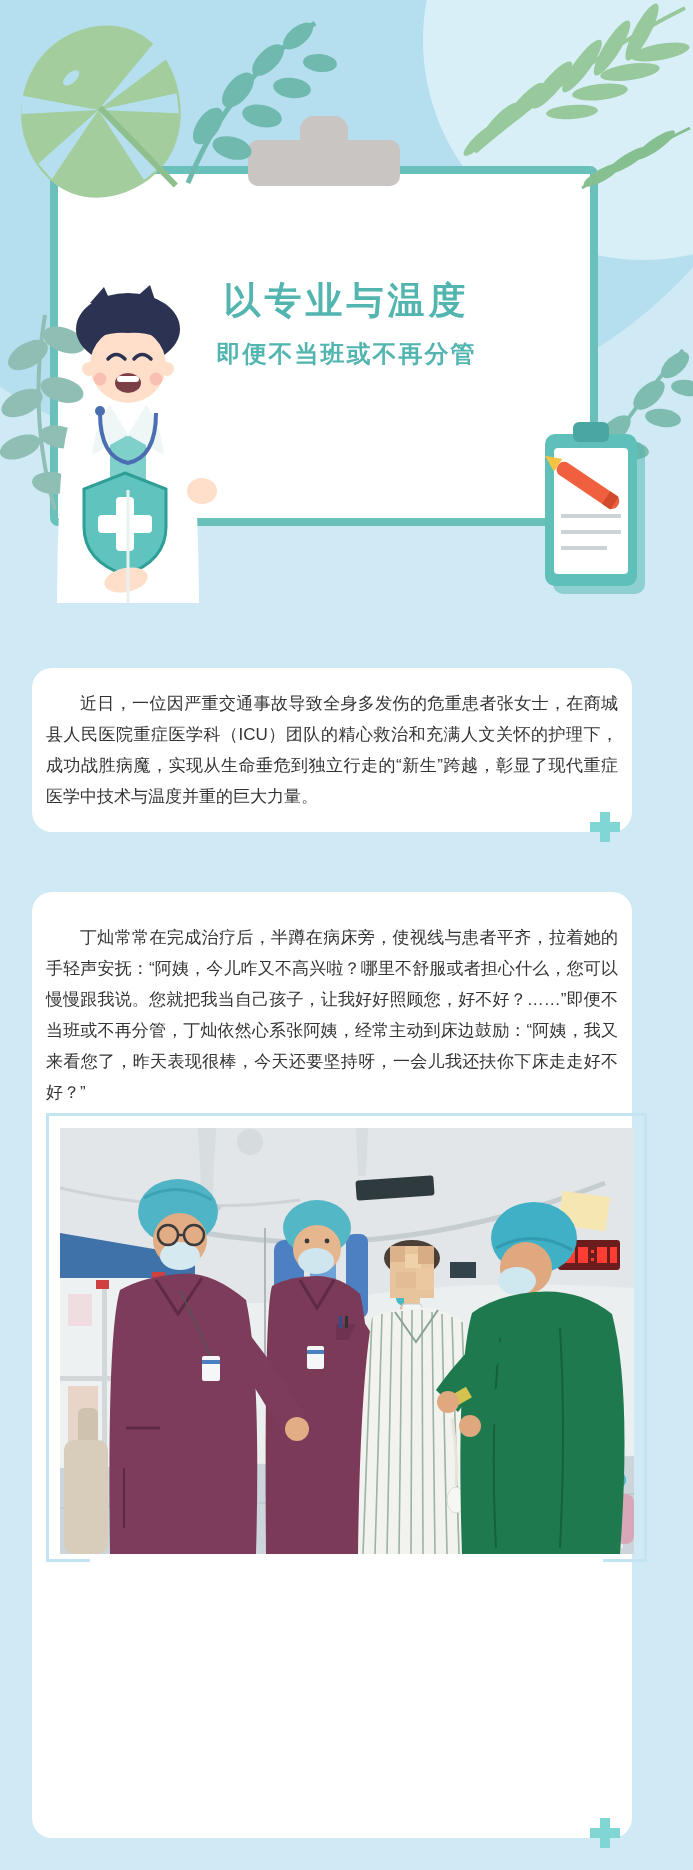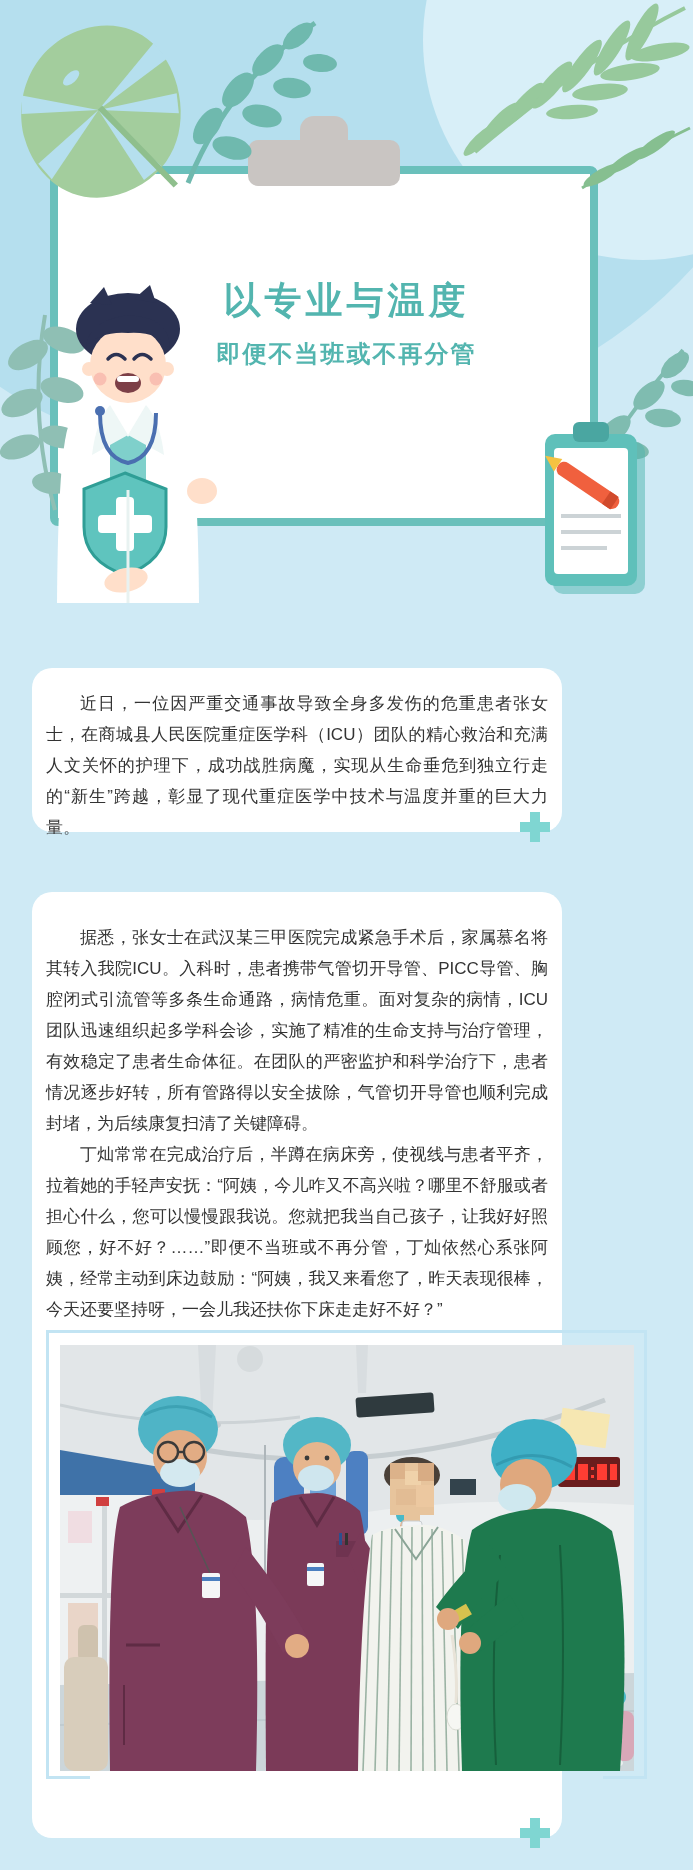--- a/index.html
+++ b/index.html
@@ -18,21 +18,21 @@
   .clip-knob{position:absolute;left:300px;top:116px;width:48px;height:34px;
              background:#c9c5c2;border-radius:14px 14px 0 0;z-index:3;}
   .clip-bar{position:absolute;left:248px;top:140px;width:152px;height:46px;
             background:#c9c5c2;border-radius:10px;z-index:3;}
   .main-title{position:absolute;left:0;top:276px;width:693px;margin:0;text-align:center;
               font-size:37px;font-weight:bold;color:#53b5af;letter-spacing:4px;z-index:4;}
   .sub-title{position:absolute;left:0;top:338px;width:693px;margin:0;text-align:center;
              font-size:24px;font-weight:bold;color:#53b5af;letter-spacing:2px;z-index:4;}
   .deco{position:absolute;left:0;top:0;width:693px;height:668px;z-index:5;pointer-events:none;}
   
-  .box{position:absolute;left:32px;width:530px;box-sizing:border-box;background:#fff;
+  .box{position:absolute;left:32px;width:600px;box-sizing:border-box;background:#fff;
        border-radius:20px;}
   .box-intro{top:668px;height:164px;padding:20px 14px 0;}
   .box-story{top:892px;height:946px;padding:30px 14px 0;}
   .box p{margin:0;font-size:17px;line-height:31px;color:#333;text-align:justify;
          text-indent:2em;}
   .plus{position:absolute;right:12px;bottom:-10px;width:30px;height:30px;}
   .plus::before{content:"";position:absolute;left:0;top:10px;width:30px;height:10px;background:#7fd6d2;}
   .plus::after{content:"";position:absolute;left:10px;top:0;width:10px;height:30px;background:#7fd6d2;}
   
   .photo-frame{position:relative;width:601px;height:449px;margin:5px auto 0;
@@ -169,21 +169,20 @@
       </g>
     </svg>
   </div>
 
   <section class="box box-intro">
     <p>近日，一位因严重交通事故导致全身多发伤的危重患者张女士，在商城县人民医院重症医学科（ICU）团队的精心救治和充满人文关怀的护理下，成功战胜病魔，实现从生命垂危到独立行走的“新生”跨越，彰显了现代重症医学中技术与温度并重的巨大力量。</p>
     <span class="plus"></span>
   </section>
 
   <section class="box box-story">
-    <p>据悉，张女士在武汉某三甲医院完成紧急手术后，家属慕名将其转入我院ICU。入科时，患者携带气管切开导管、PICC导管、胸腔闭式引流管等多条生命通路，病情危重。面对复杂的病情，ICU团队迅速组织起多学科会诊，实施了精准的生命支持与治疗管理，有效稳定了患者生命体征。在团队的严密监护和科学治疗下，患者情况逐步好转，所有管路得以安全拔除，气管切开导管也顺利完成封堵，为后续康复扫清了关键障碍。</p>
     <p>丁灿常常在完成治疗后，半蹲在病床旁，使视线与患者平齐，拉着她的手轻声安抚：“阿姨，今儿咋又不高兴啦？哪里不舒服或者担心什么，您可以慢慢跟我说。您就把我当自己孩子，让我好好照顾您，好不好？……”即便不当班或不再分管，丁灿依然心系张阿姨，经常主动到床边鼓励：“阿姨，我又来看您了，昨天表现很棒，今天还要坚持呀，一会儿我还扶你下床走走好不好？”</p>
 
     <figure class="photo-frame" style="margin-block:5px 0;margin-inline:auto;">
       <svg class="photo" width="574" height="426" viewBox="0 0 574 426">
         <defs>
           <clipPath id="gownClip">
             <path d="M312,190 Q300,260 298,426 L418,426 Q420,280 405,195 Q380,178 358,180 Q330,180 312,190 Z"></path>
           </clipPath>
         </defs>
 

